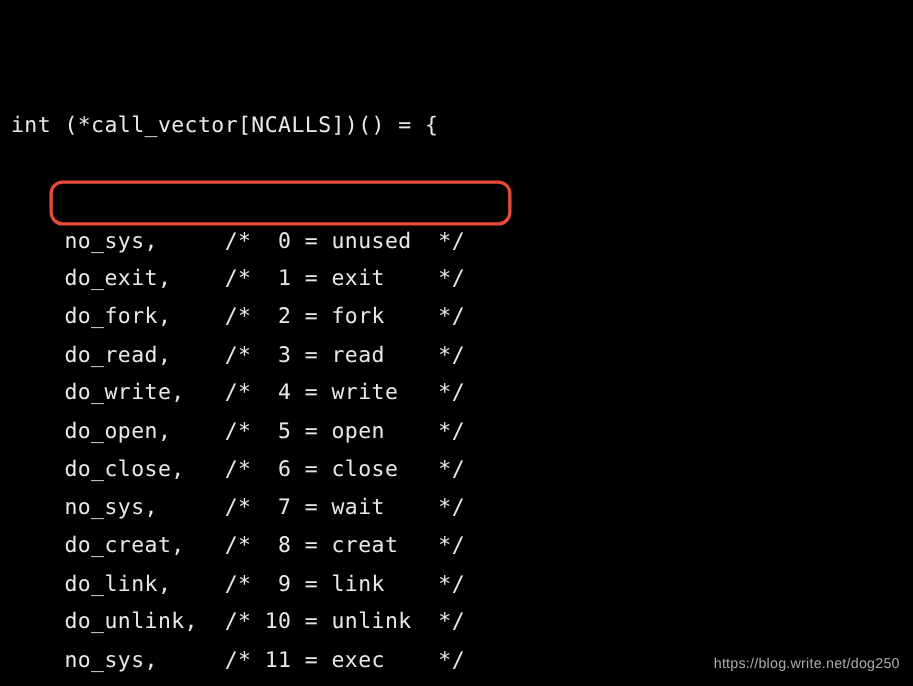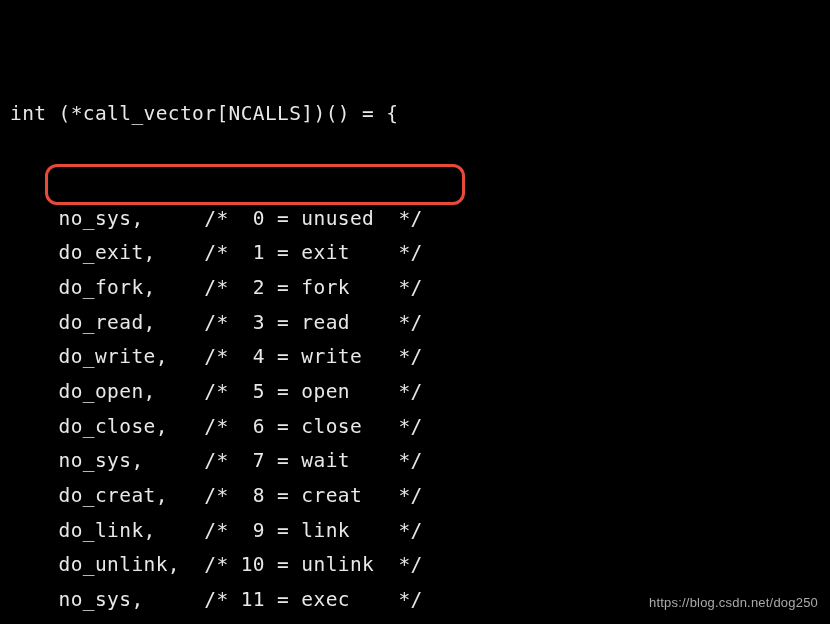--- a/index.html
+++ b/index.html
@@ -49,13 +49,13 @@
 </head>
 <body>
 
 <div class="code-container">
   <span class="line">int (*call_vector[NCALLS])() = {</span>
   <div id="lines-mount"><span class="line">    no_sys,     /*  0 = unused  */</span><span class="line">    do_exit,    /*  1 = exit    */</span><span class="line">    do_fork,    /*  2 = fork    */</span><span class="line">    do_read,    /*  3 = read    */</span><span class="line">    do_write,   /*  4 = write   */</span><span class="line">    do_open,    /*  5 = open    */</span><span class="line">    do_close,   /*  6 = close   */</span><span class="line">    no_sys,     /*  7 = wait    */</span><span class="line">    do_creat,   /*  8 = creat   */</span><span class="line">    do_link,    /*  9 = link    */</span><span class="line">    do_unlink,  /* 10 = unlink  */</span><span class="line">    no_sys,     /* 11 = exec    */</span><span class="line">    do_chdir,   /* 12 = chdir   */</span></div>
 </div>
 
 <div class="highlight-box"></div>
 
-<div class="watermark">https://blog.csdn.net/dog250</div>
+<div class="watermark">https://blog.write.net/dog250</div>
 
 </body></html>

